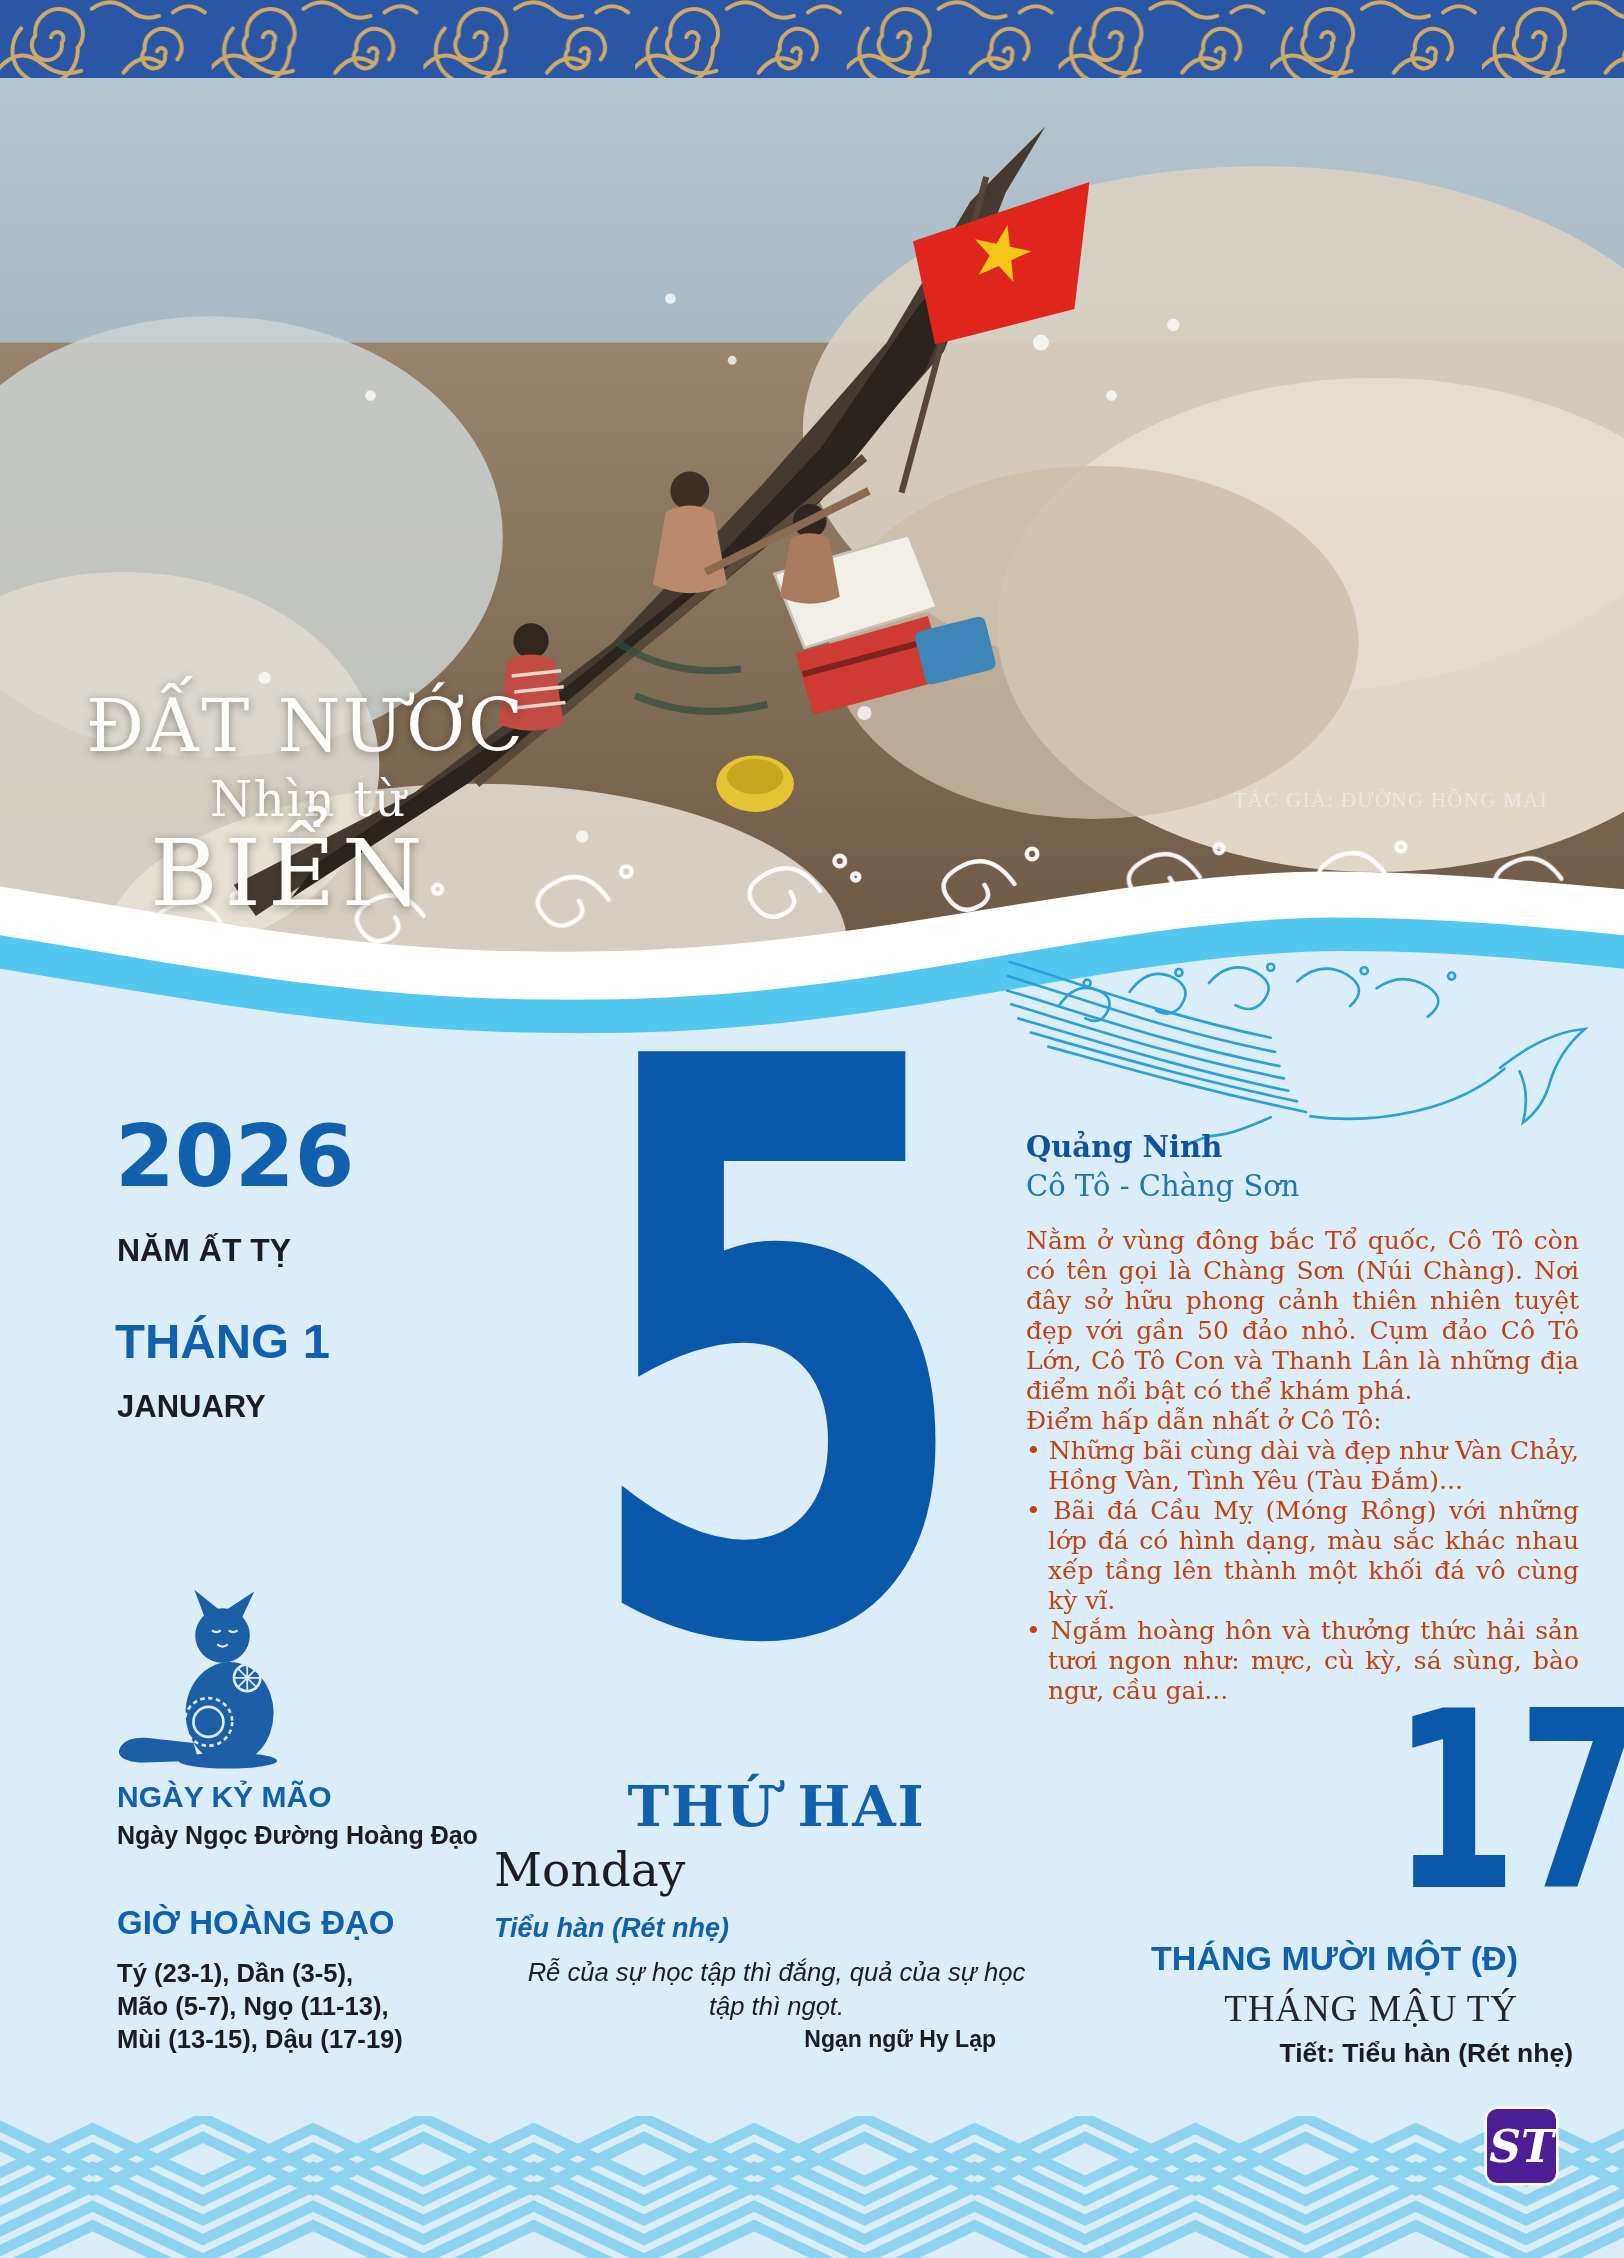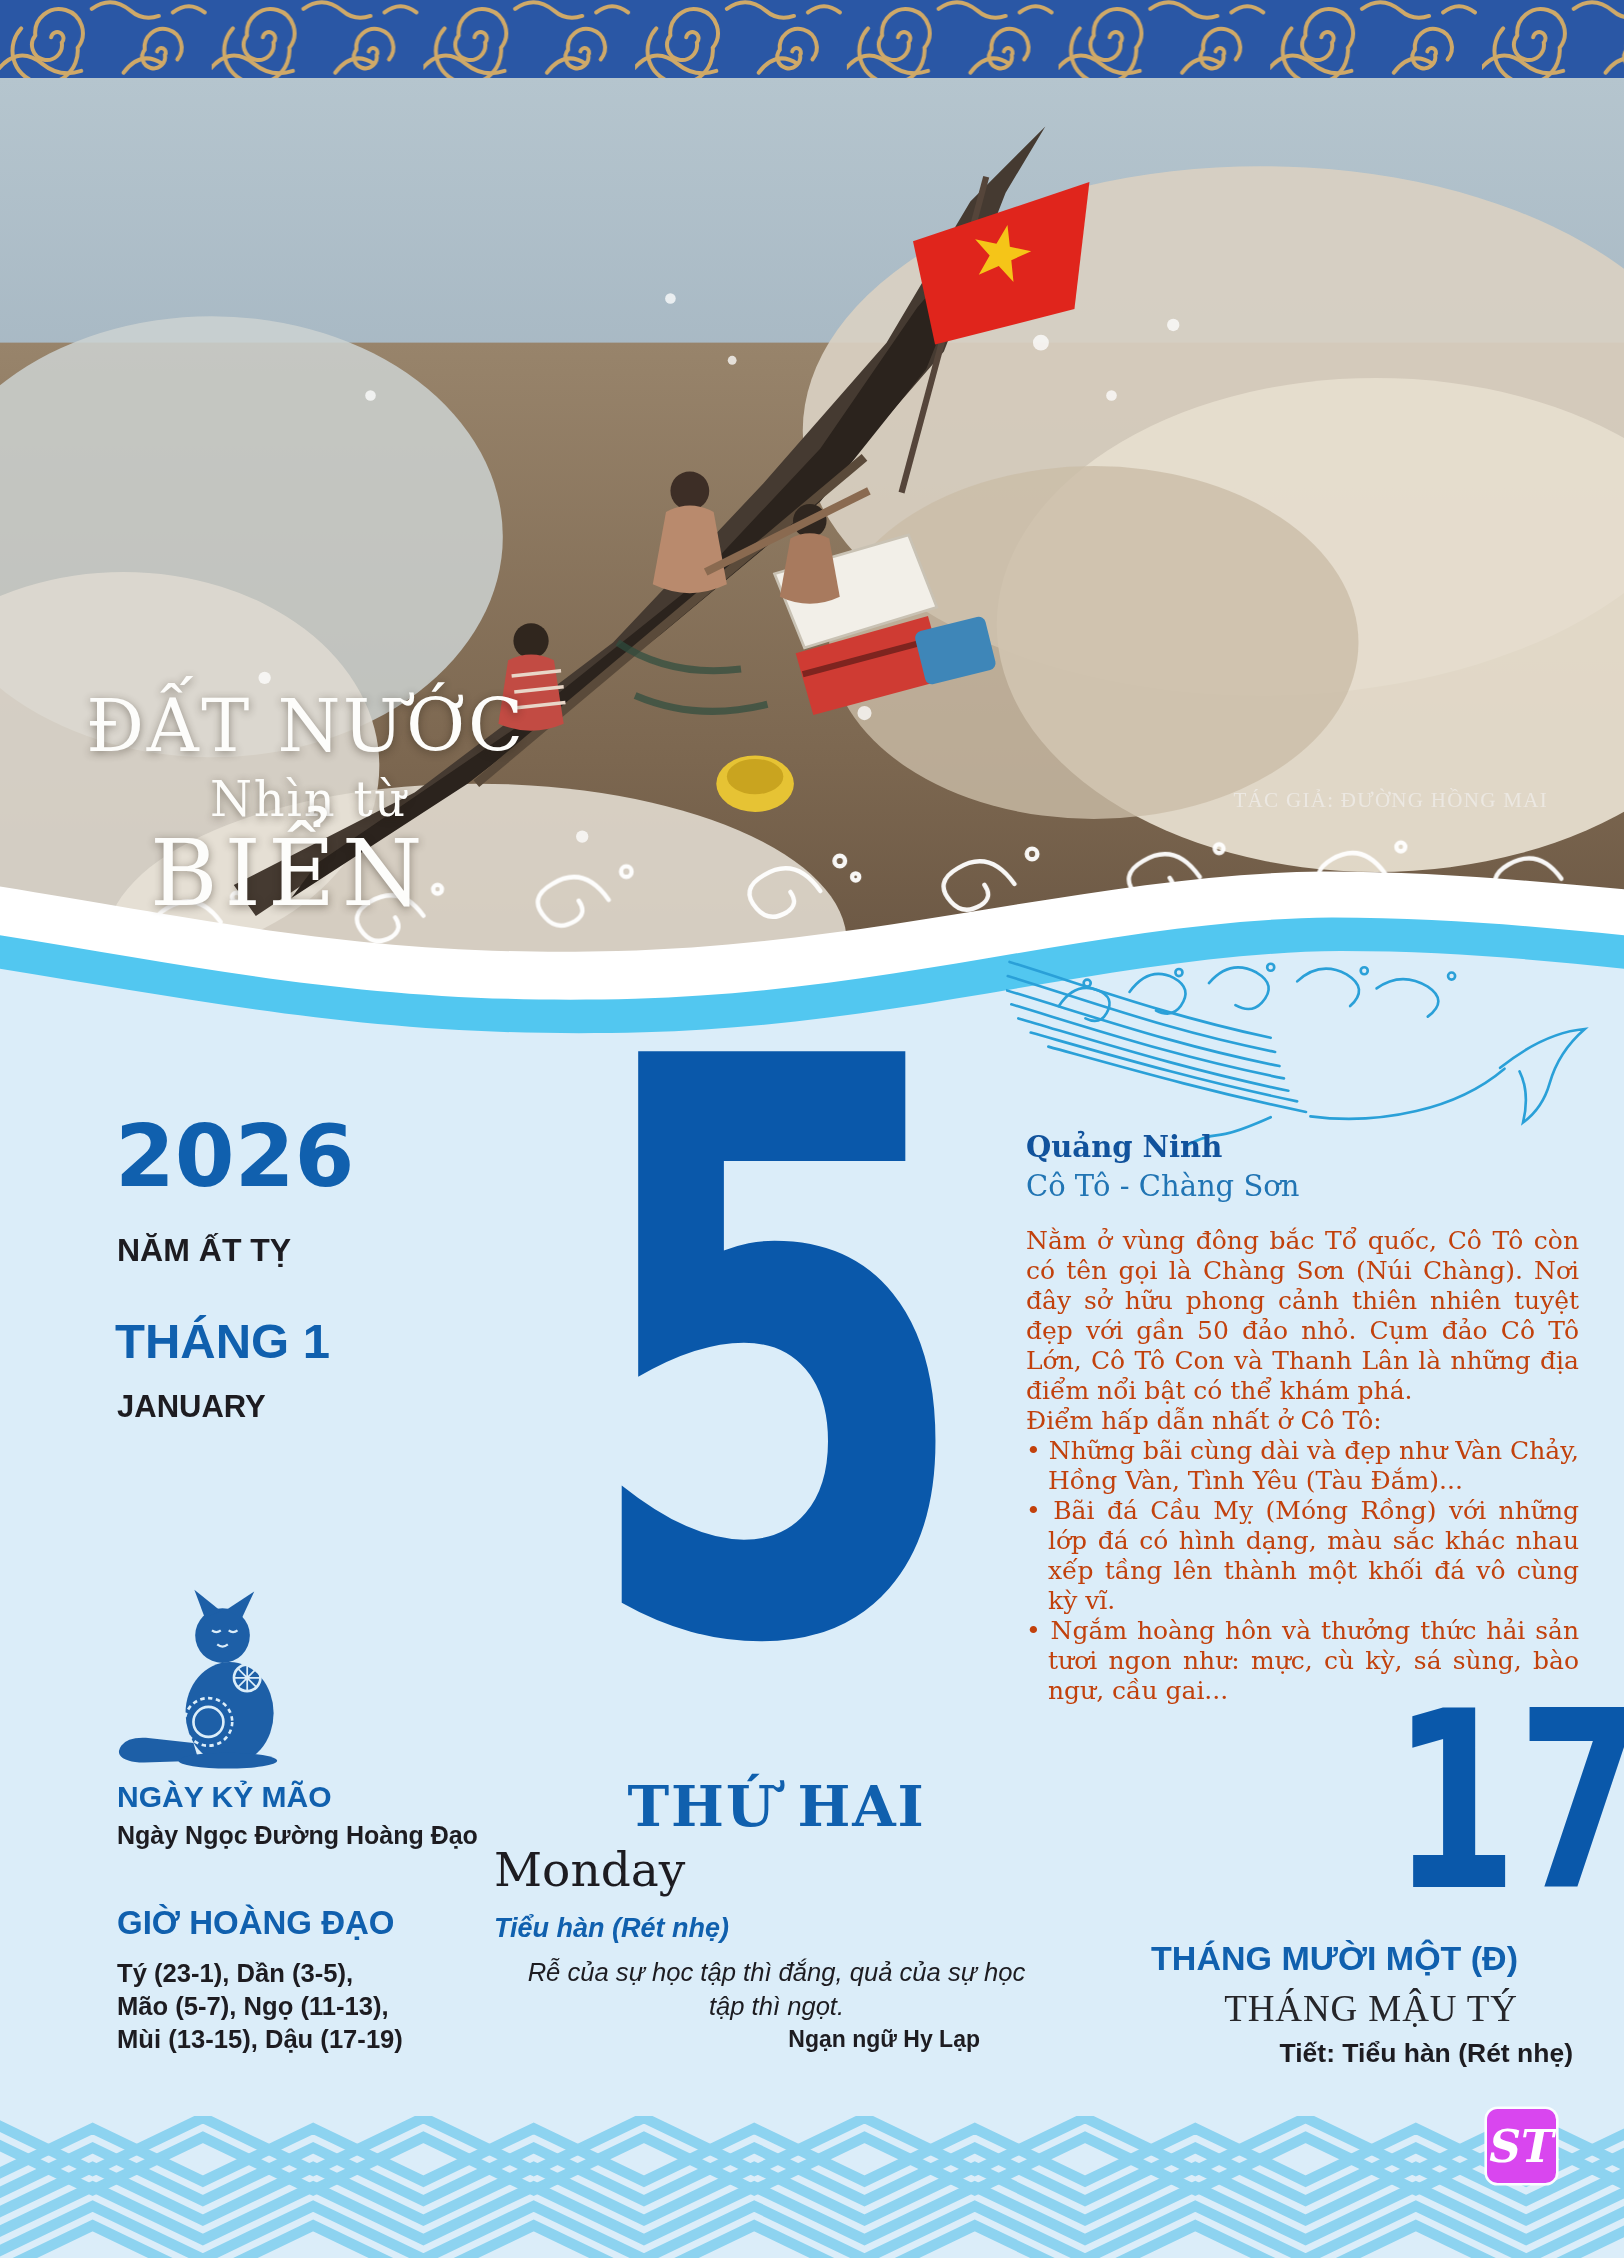--- a/index.html
+++ b/index.html
@@ -44,39 +44,39 @@
 
   
   .big-day{left:494px;top:958px;width:565px;text-align:center;font-family:"DejaVu Sans",sans-serif;
            font-weight:bold;font-size:794px;line-height:1;color:#0a58aa;
            transform:scaleX(.72);transform-origin:50% 50%;}
   .weekday-vi{left:494px;top:1773px;width:565px;text-align:center;font-family:"DejaVu Serif",serif;
               font-weight:bold;font-size:56px;letter-spacing:1.8px;}
   .weekday-en{left:494px;top:1842px;width:565px;font-family:"DejaVu Serif",serif;font-size:47px;}
   .solar-term{left:494px;top:1913px;width:565px;text-align:left;font-style:italic;font-weight:bold;font-size:27px;}
   .quote{left:512px;top:1955px;width:529px;text-align:center;font-style:italic;font-size:25.6px;line-height:34px;color:#1d1c21;}
-  .quote-author{left:512px;top:2026px;width:468px;text-align:right;font-weight:bold;font-size:23px;}
+  .quote-author{left:528px;top:2026px;width:468px;text-align:right;font-weight:bold;font-size:23px;}
 
   
   .province{left:1026px;top:1130px;font-family:"DejaVu Serif",serif;font-weight:bold;font-size:29px;color:#11529c;}
   .place{left:1026px;top:1169px;font-family:"DejaVu Serif",serif;font-size:29px;color:#2175b4;}
   .article{left:1026px;top:1226px;width:553px;font-family:"DejaVu Serif",serif;font-size:25px;line-height:30px;color:#c2410c;}
   .article p{margin:0;text-align:justify;}
   .bullet{padding-left:22px;text-indent:-22px;text-align:justify;}
   .lunar-day{left:1323px;top:1678px;width:256px;text-align:right;font-family:"DejaVu Sans",sans-serif;
              font-weight:bold;font-size:247px;line-height:1;color:#0a58aa;
              transform:scaleX(.73);transform-origin:100% 50%;}
   .lunar-month{left:1026px;top:1939px;width:492px;text-align:right;font-size:34px;font-weight:bold;}
   .lunar-month-name{left:1026px;top:1987px;width:492px;text-align:right;font-family:"Liberation Serif",serif;
                     font-size:37px;letter-spacing:0.9px;color:#26262a;}
   .term-line{left:1081px;top:2038px;width:492px;text-align:right;font-size:26.5px;font-weight:bold;color:#1d1c21;}
 
   
   .zigzag{left:0;top:2116px;width:1624px;height:143px;z-index:3;}
-  .st-logo{left:1487px;top:2109px;width:69px;height:74px;background:#d946ef;border-radius:10.6px;z-index:6;
+  .st-logo{left:1487px;top:2109px;width:69px;height:74px;background:#4c1d95;border-radius:10.6px;z-index:6;
            display:flex;align-items:center;justify-content:center;color:#fff;
            font-family:"DejaVu Serif",serif;font-weight:bold;font-style:italic;font-size:44px;
            box-shadow:0 0 0 2.6px #fbfdff;}
 </style>
 </head>
 <body>
 
 <div class="page">
 
   <svg class="abs top-border" viewBox="0 0 1841 88" preserveAspectRatio="none">

